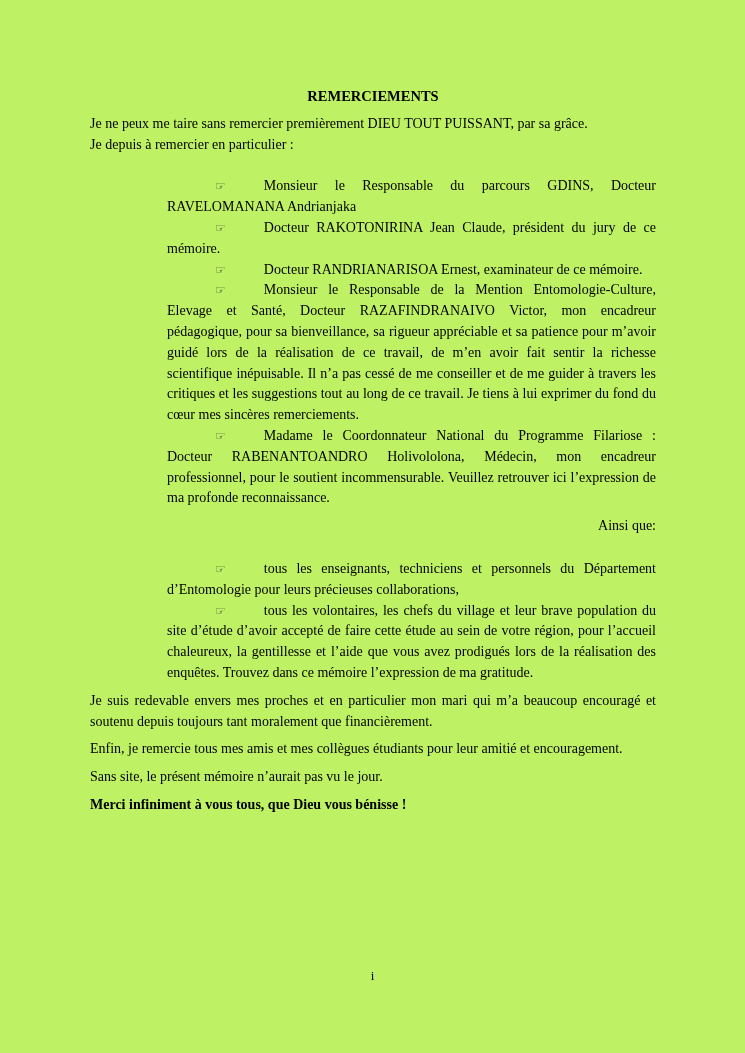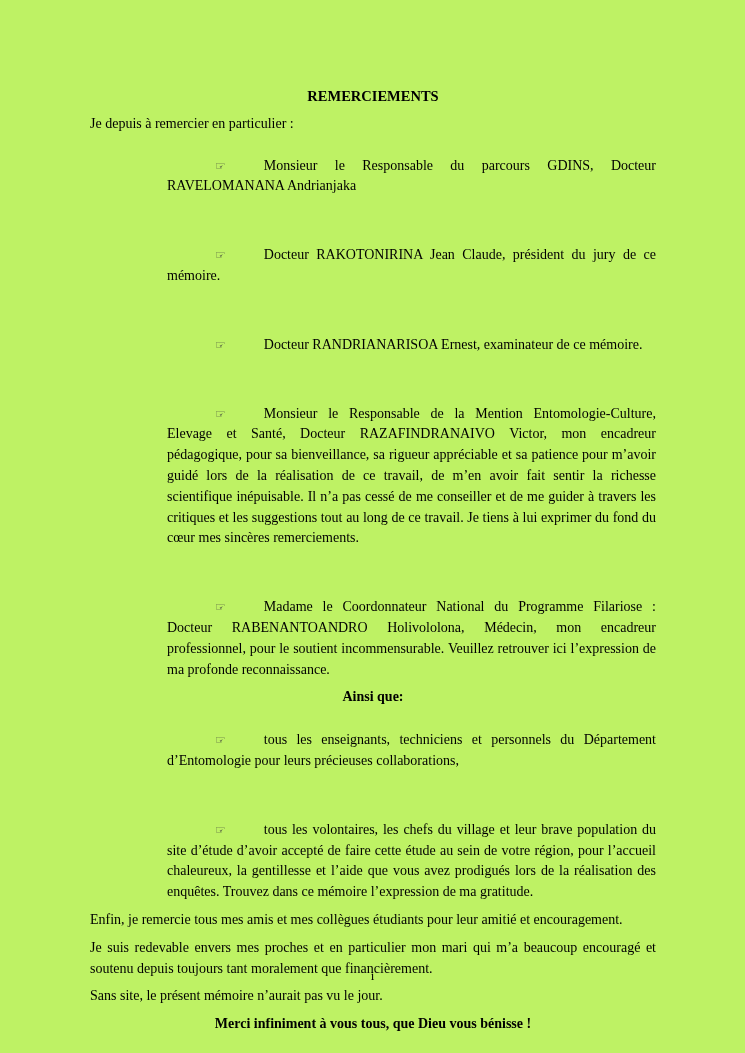--- a/index.html
+++ b/index.html
@@ -27,74 +27,73 @@
     font-size: 14.5px;
     margin: 0 0 7px 0;
   }
   p {
     margin: 0;
     text-align: justify;
   }
   .li {
     padding-left: 77px;
     text-indent: 48px;
-    margin-top: 48px;
   }
   .list-jury .li:first-child { margin-top: 21px; }
   .list-thanks .li:first-child { margin-top: 22px; }
   .hand {
     font-family: "DejaVu Sans", sans-serif;
     font-size: 12px;
     color: #3a3a3a;
   }
   .tab {
     display: inline-block;
     width: 38px;
   }
   .ainsi {
-    text-align: center;
+    text-align: right;
     margin: 7px 0;
-    font-weight: bold;
   }
   .closing { margin-top: 7px; }
-  .bold-line { font-weight: bold; text-align: center; }
+  .bold-line { font-weight: bold; text-align: left; }
   .page-number {
     position: absolute;
     top: 966px;
     left: 0;
     width: 745px;
     text-align: center;
     font-size: 13px;
     color: #000000;
   }
 </style>
 </head>
 <body>
 
 <div class="page">
 
   <div class="title">REMERCIEMENTS</div>
 
+  <p>Je ne peux me taire sans remercier premièrement DIEU TOUT PUISSANT, par sa grâce.</p>
   <p>Je depuis à remercier en particulier :</p>
 
   <div class="list-jury">
     <p class="li"><span class="hand">☞</span><span class="tab"></span><span>Monsieur le Responsable du parcours GDINS, Docteur RAVELOMANANA Andrianjaka</span></p>
     <p class="li"><span class="hand">☞</span><span class="tab"></span><span>Docteur RAKOTONIRINA Jean Claude,  président du jury de ce mémoire.</span></p>
     <p class="li"><span class="hand">☞</span><span class="tab"></span><span>Docteur RANDRIANARISOA Ernest, examinateur de ce mémoire.</span></p>
     <p class="li"><span class="hand">☞</span><span class="tab"></span><span>Monsieur le Responsable de la Mention Entomologie-Culture, Elevage et Santé, Docteur RAZAFINDRANAIVO Victor, mon encadreur pédagogique, pour sa bienveillance, sa rigueur appréciable et sa patience pour m’avoir guidé lors de la réalisation de ce travail, de m’en avoir fait sentir la richesse scientifique inépuisable. Il n’a pas cessé de me conseiller et de me guider à travers les critiques et les suggestions tout au long de ce travail. Je tiens à lui exprimer du fond du cœur mes sincères remerciements.</span></p>
     <p class="li"><span class="hand">☞</span><span class="tab"></span><span>Madame le Coordonnateur National du Programme Filariose : Docteur RABENANTOANDRO Holivololona, Médecin, mon encadreur professionnel, pour le soutient incommensurable. Veuillez retrouver ici l’expression de ma profonde reconnaissance.</span></p>
   </div>
 
   <p class="ainsi">Ainsi que:</p>
 
   <div class="list-thanks">
     <p class="li"><span class="hand">☞</span><span class="tab"></span><span>tous les enseignants, techniciens et personnels du Département d’Entomologie pour leurs précieuses collaborations,</span></p>
     <p class="li"><span class="hand">☞</span><span class="tab"></span><span>tous les volontaires, les chefs du village et leur brave population du site d’étude d’avoir accepté de faire cette étude au sein de votre région, pour l’accueil chaleureux, la gentillesse et l’aide que vous avez prodigués lors de la réalisation des enquêtes. Trouvez dans ce mémoire l’expression de ma gratitude.</span></p>
   </div>
 
+  <p class="closing">Je suis redevable envers mes proches et en particulier  mon mari qui m’a beaucoup encouragé et soutenu depuis toujours tant moralement que financièrement.</p>
   <p class="closing">Enfin, je remercie tous mes amis et mes collègues étudiants pour leur amitié et encouragement.</p>
-  <p class="closing">Je suis redevable envers mes proches et en particulier  mon mari qui m’a beaucoup encouragé et soutenu depuis toujours tant moralement que financièrement.</p>
   <p class="closing">Sans site, le présent mémoire n’aurait pas vu le jour.</p>
   <p class="closing bold-line">Merci infiniment à vous tous, que Dieu vous bénisse !</p>
 
   <div class="page-number">i</div>
 
 </div>
 
 </body></html>

